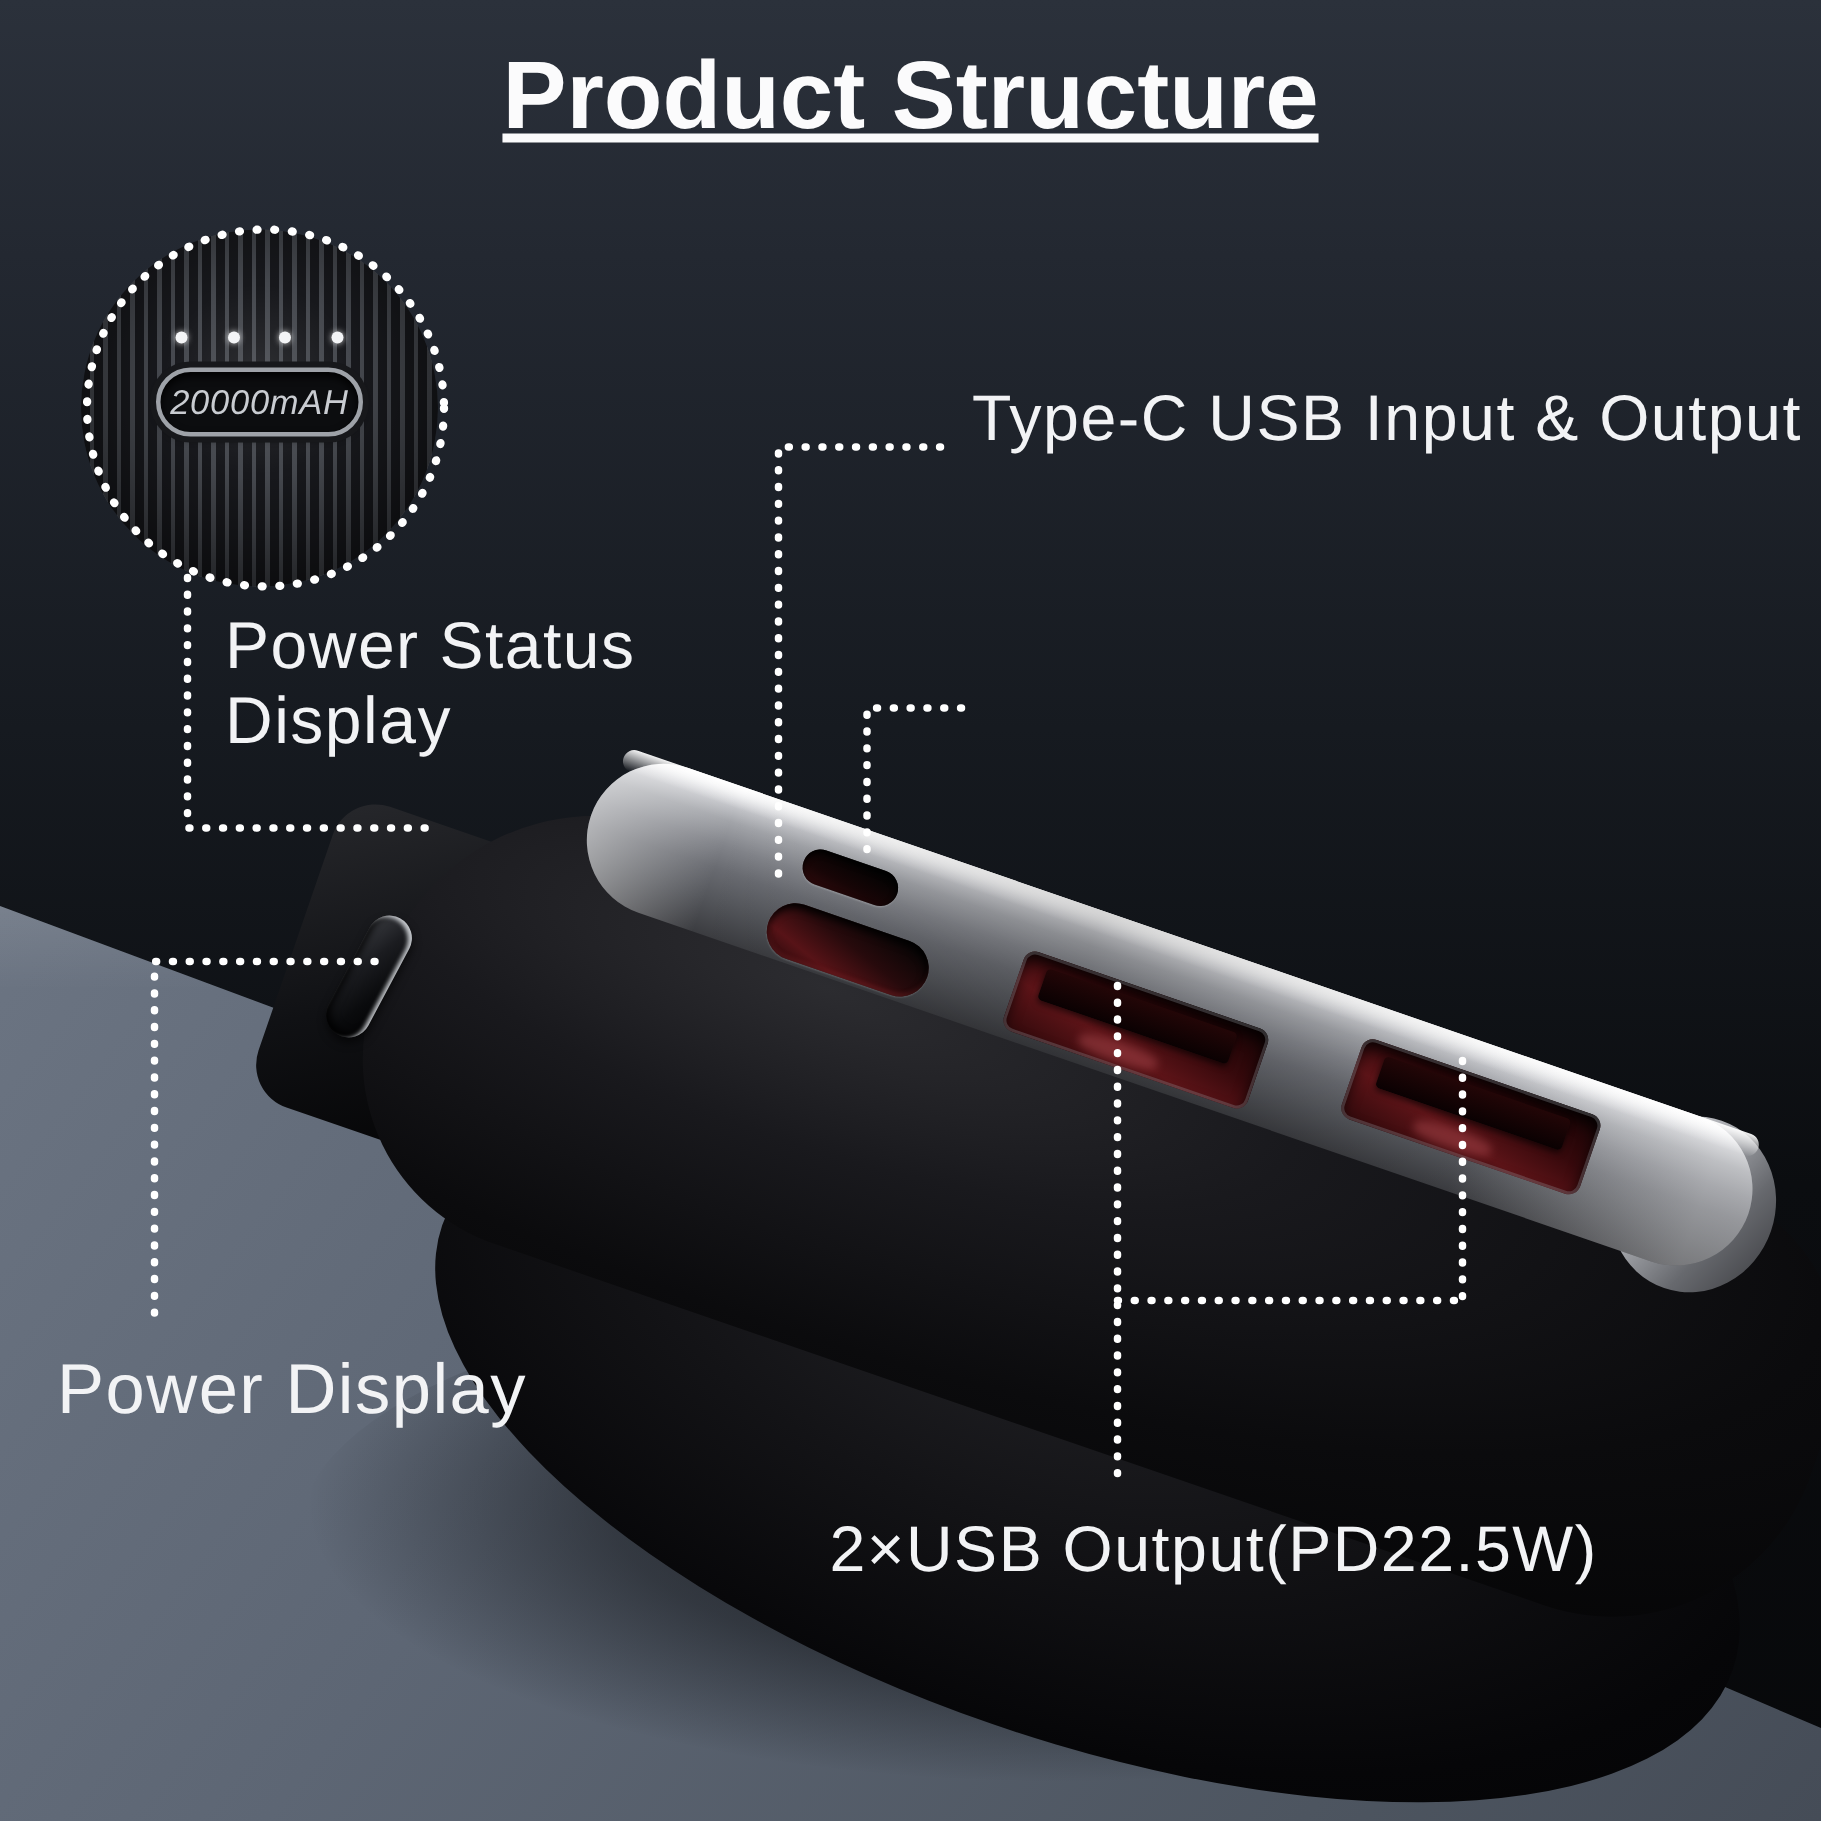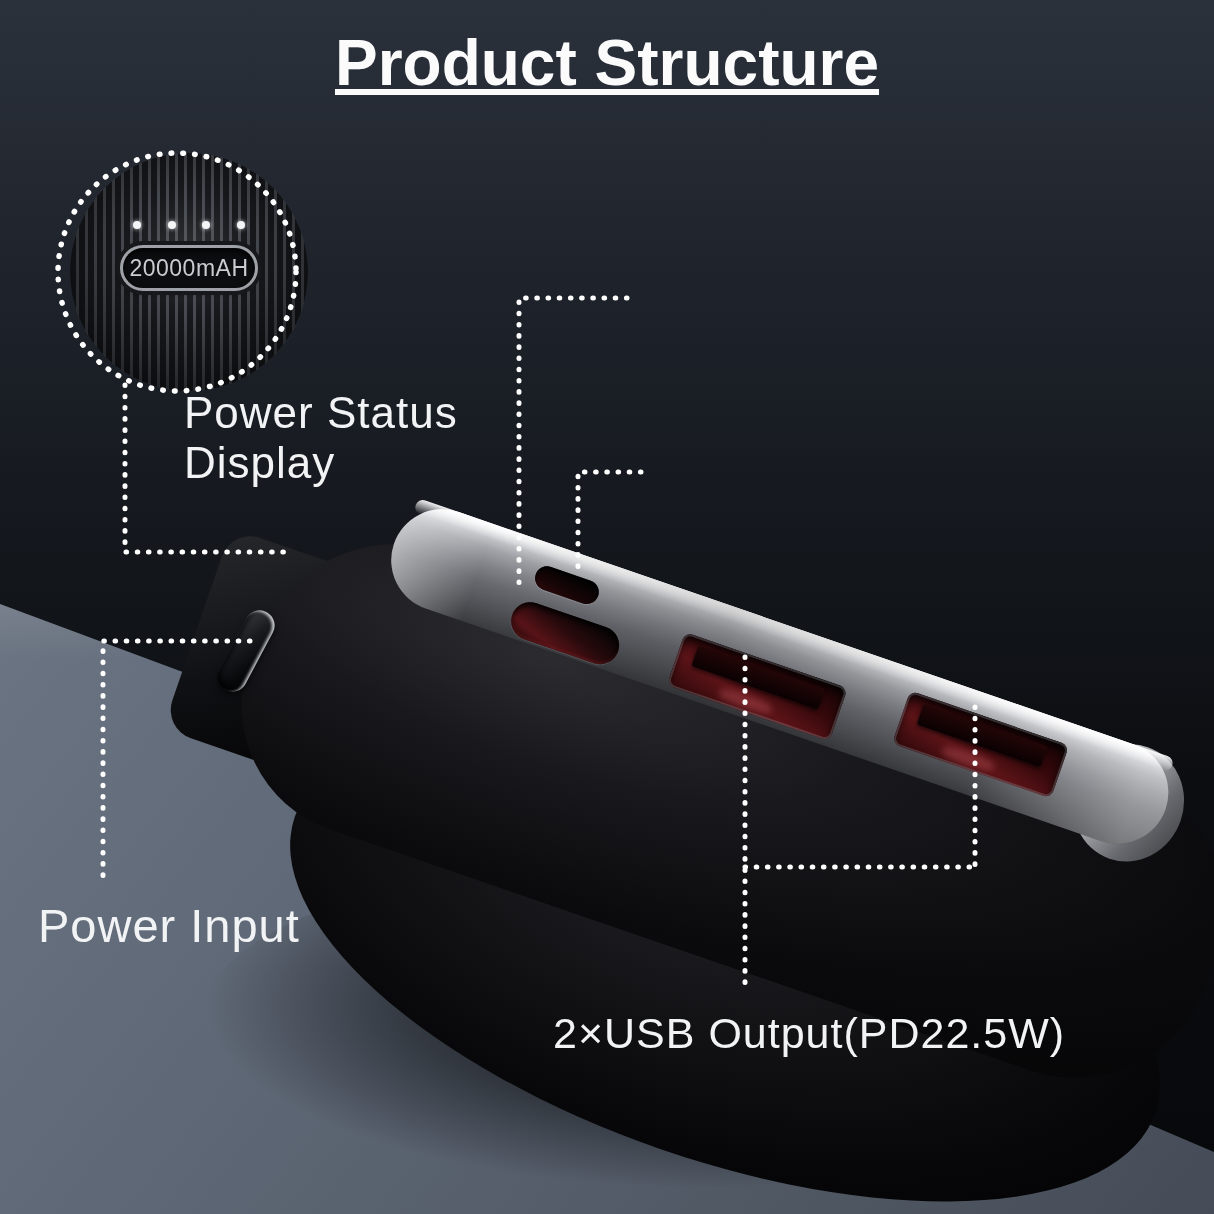--- a/index.html
+++ b/index.html
@@ -84,43 +84,44 @@
     background:#93393e;filter:blur(3px);opacity:0.65;
   }
   .power-button{
     position:absolute;left:231px;top:607px;width:30px;height:88px;z-index:6;
     transform:rotate(28deg);border-radius:15px;
     background:linear-gradient(115deg,#3e4045 0%,#1b1c20 38%,#0a0b0d 70%,#020203 100%);
     box-shadow:inset -2px 2px 3px rgba(228,231,236,0.85),inset 2px -3px 6px rgba(0,0,0,0.95),2px 3px 6px rgba(0,0,0,0.55);
   }
   
   .inset{
-    position:absolute;left:70px;top:153px;width:238px;height:238px;z-index:7;border-radius:50%;overflow:hidden;
+    position:absolute;left:54px;top:153px;width:238px;height:238px;z-index:7;border-radius:50%;overflow:hidden;
     background:repeating-linear-gradient(90deg,#17181c 0px,#17181c 6px,#45484e 6px,#45484e 9px);
+    font-style:italic;
   }
   .inset-vignette{position:absolute;inset:0;border-radius:50%;
     background:radial-gradient(circle at 50% 42%,rgba(255,255,255,0.10) 0%,rgba(0,0,0,0) 35%,rgba(0,0,0,0.55) 82%,rgba(0,0,0,0.8) 100%);}
   .inset-leds{position:absolute;left:63px;top:68px;width:112px;display:flex;justify-content:space-between;}
   .led{width:8px;height:8px;border-radius:50%;background:#f4f5f7;box-shadow:0 0 4px rgba(255,255,255,0.8);}
   .capacity-display{
     position:absolute;left:50px;top:92px;width:138px;height:46px;border-radius:23px;
     background:#0c0d0f;border:3px solid #9ea2a8;box-sizing:border-box;
     box-shadow:0 0 0 4px #17181b,inset 0 3px 6px rgba(0,0,0,0.9),0 2px 5px rgba(0,0,0,0.6);
     display:flex;align-items:center;justify-content:center;
   }
   .capacity-display span{color:#c9ccd1;font-size:23px;letter-spacing:0.5px;}
   
   .leads{position:absolute;inset:0;z-index:8;color:var(--leader-dots,#ffffff);pointer-events:none;}
   
   .title{
     position:absolute;left:0;top:26px;width:100%;text-align:center;z-index:9;
     color:var(--title-text,#fbfbfc);font-size:64px;font-weight:bold;letter-spacing:0px;text-decoration:underline;
   }
   .lbl{position:absolute;z-index:9;color:var(--label-text,#f2f3f5);font-size:44px;letter-spacing:1px;line-height:1.18;}
-  .lbl-power-status{left:150px;top:388px;line-height:50px;font-size:44px;margin-left:34px;}
+  .lbl-power-status{left:150px;top:406px;line-height:50px;font-size:44px;}
   .lbl-typec{left:648px;top:248px;line-height:63px;font-size:43px;}
   .lbl-micro{left:654px;top:446px;font-size:43px;}
   .lbl-usb{left:505px;top:1008px;font-size:43px;margin-left:48px;}
   .lbl-powerbtn{left:38px;top:898px;font-size:47px;}
 </style>
 </head>
 <body>
 
 <div id="stage">
 
@@ -172,20 +173,21 @@
   </svg>
 
   <div class="title">Product Structure</div>
 
   <div class="lbl lbl-power-status">
     <div>Power Status</div>
     <div>Display</div>
   </div>
 
   <div class="lbl lbl-typec">
+    <div>Type-C USB Input &amp; Output</div>
   </div>
 
 
   <div class="lbl lbl-usb">2×USB Output(PD22.5W)</div>
 
-  <div class="lbl lbl-powerbtn">Power Input</div>
+  <div class="lbl lbl-powerbtn">Power Display</div>
 
 </div>
 
 </body></html>

